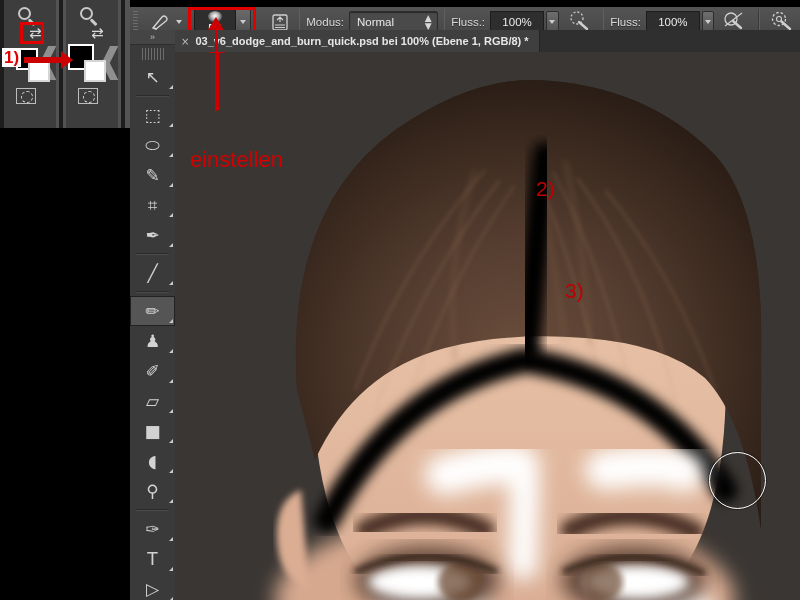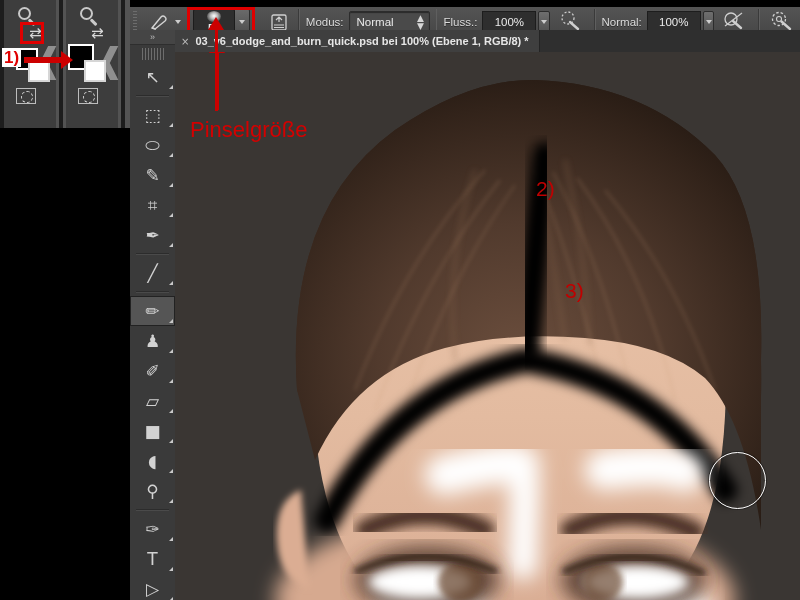--- a/index.html
+++ b/index.html
@@ -191,21 +191,21 @@
 
     <div class="airb" style="margin-left:8px;">
       <svg width="26" height="24" viewBox="0 0 26 24">
         <circle cx="10" cy="8" r="6" fill="none" stroke="#cfcfcf" stroke-width="1.3" stroke-dasharray="2 2"></circle>
         <path d="M12 12 L20 19" stroke="#cfcfcf" stroke-width="2.4" stroke-linecap="round"></path>
       </svg>
     </div>
 
     <div class="ob-sep"></div>
 
-    <span class="ob-label">Normal:</span>
+    <span class="ob-label">Fluss:</span>
     <div class="numfield">100%</div>
     <div class="dropbtn">
         <span class="caret" style="margin:0"></span>
       </div>
 
     <div class="airb" style="margin-left:8px;">
       <svg width="26" height="24" viewBox="0 0 26 24">
         <circle cx="9" cy="9" r="6" fill="none" stroke="#cfcfcf" stroke-width="1.3"></circle>
         <path d="M11 11 L19 18" stroke="#cfcfcf" stroke-width="2.4" stroke-linecap="round"></path>
         <path d="M3 16 L20 3" stroke="#cfcfcf" stroke-width="1.2"></path>
@@ -396,20 +396,20 @@
 
       <path d="M150 512 Q220 480 292 512" stroke="#2b1c12" stroke-width="7" fill="none" filter="url(#bl3)" opacity=".8"></path>
       <path d="M358 512 Q428 480 500 514" stroke="#2b1c12" stroke-width="7" fill="none" filter="url(#bl3)" opacity=".8"></path>
 
       <path d="M96 430 Q70 440 72 480 Q74 520 104 528" fill="#dbad93" filter="url(#bl3)"></path>
     </svg>
 
     <div class="brush-cursor" style="left:534px;top:400px;width:57px;height:57px;"></div>
 
     <div class="v-arrow" style="left:41px;top:0px;height:58px;"></div>
-    <div class="ann-txt" style="left:15px;top:65px;">Pinselgröße</div>
+    <div class="ann-txt" style="left:15px;top:95px;">einstellen</div>
 
     <div class="ann-num" style="left:361px;top:125px;">2)</div>
     <div class="ann-num" style="left:390px;top:227px;">3)</div>
   </div>
 
   <div class="v-arrow" style="left:215px;top:29px;height:82px;z-index:30;"></div>
 </div>
 
 </body></html>

